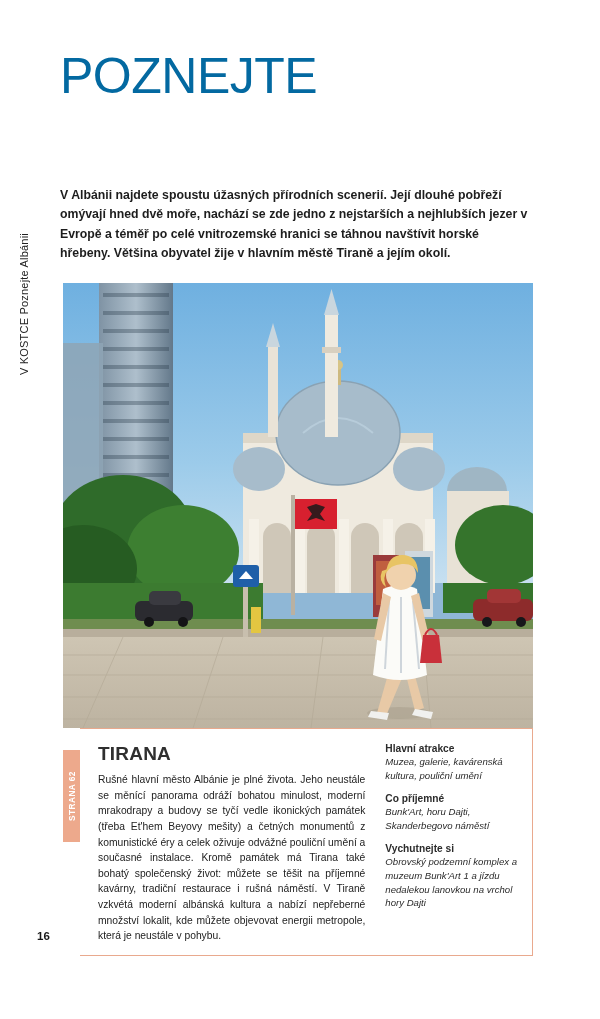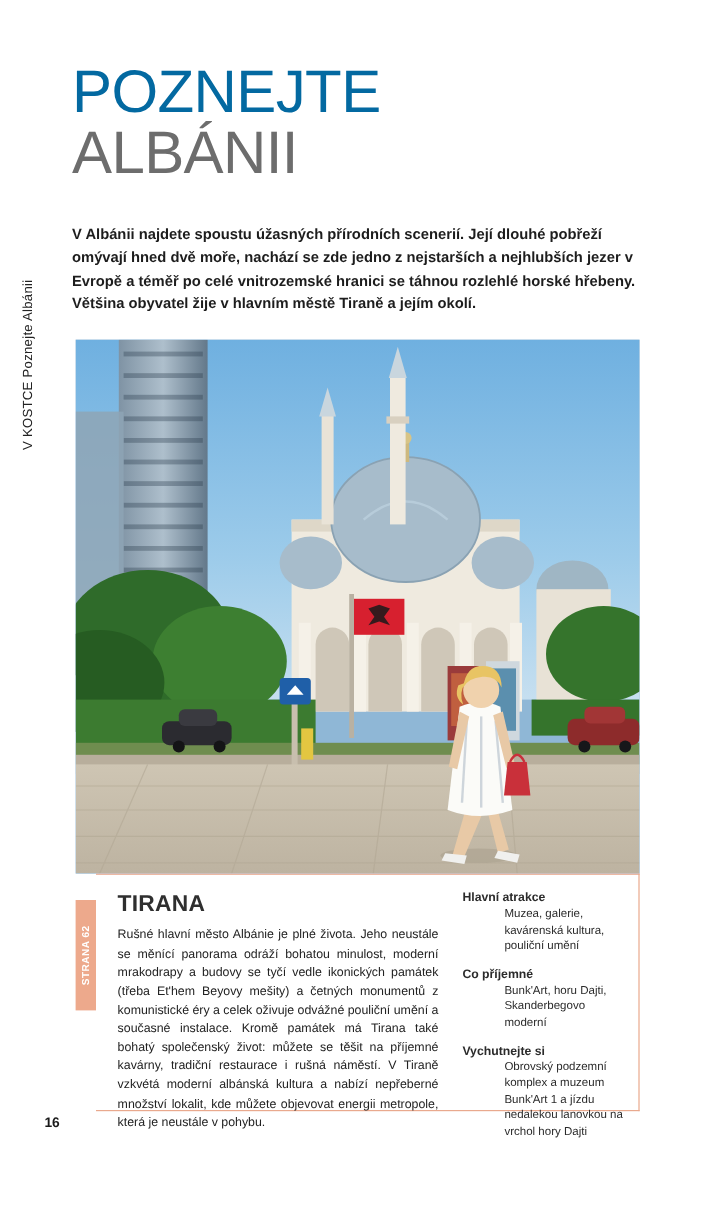--- a/index.html
+++ b/index.html
@@ -112,21 +112,21 @@
     font-weight: 700;
     color: #ffffff;
     letter-spacing: 0.4px;
   }
 
   .article {
     position: absolute;
     left: 17px;
     top: 0;
     width: 453px;
-    height: 198px;
+    height: 228px;
     border: 1px solid #e9a98e;
     border-left: none;
     display: flex;
   }
 
   .article-main {
     width: 300px;
     padding: 14px 14px 10px 18px;
   }
   .article-h {
@@ -151,23 +151,23 @@
   .side-sec { margin-bottom: 11px; }
   .side-sec:last-child { margin-bottom: 0; }
   .side-h {
     font-size: 10.2px;
     font-weight: 700;
     color: #2b2b2b;
     margin-bottom: 1px;
   }
   .side-t {
     font-size: 9.6px;
+    font-style: italic;
     line-height: 1.42;
     color: #2b2b2b;
-    margin-left: 35px;
   }
 
   
   .folio {
     position: absolute;
     left: 37px;
     top: 930px;
     font-size: 11.5px;
     font-weight: 700;
     color: #1a1a1a;
@@ -175,24 +175,23 @@
 </style>
 </head>
 <body>
 
 <div class="page">
 
   <div class="side-label">V KOSTCE Poznejte Albánii</div>
 
   <div class="title-block">
     <div class="title-line1">POZNEJTE</div>
-    <div class="title-line2">ALBÁNII</div>
   </div>
 
-  <div class="intro">V Albánii najdete spoustu úžasných přírodních scenerií. Její dlouhé pobřeží omývají hned dvě moře, nachází se zde jedno z nejstarších a nejhlubších jezer v Evropě a téměř po celé vnitrozemské hranici se táhnou rozlehlé horské hřebeny. Většina obyvatel žije v hlavním městě Tiraně a jejím okolí.</div>
+  <div class="intro">V Albánii najdete spoustu úžasných přírodních scenerií. Její dlouhé pobřeží omývají hned dvě moře, nachází se zde jedno z nejstarších a nejhlubších jezer v Evropě a téměř po celé vnitrozemské hranici se táhnou navštívit horské hřebeny. Většina obyvatel žije v hlavním městě Tiraně a jejím okolí.</div>
 
   <div class="photo">
     <svg width="470" height="445" viewBox="0 0 470 445" xmlns="http://www.w3.org/2000/svg">
       <defs>
         <linearGradient id="sky" x1="0" y1="0" x2="0" y2="1">
           <stop offset="0%" stop-color="#6fb0e0"></stop>
           <stop offset="60%" stop-color="#9ccbea"></stop>
           <stop offset="100%" stop-color="#c6dff0"></stop>
         </linearGradient>
         <linearGradient id="ground" x1="0" y1="0" x2="0" y2="1">
@@ -352,21 +351,21 @@
         <div class="article-body">Rušné hlavní město Albánie je plné života. Jeho neustále se měnící panorama odráží bohatou minulost, moderní mrakodrapy a budovy se tyčí vedle ikonických památek (třeba Et'hem Beyovy mešity) a četných monumentů z komunistické éry a celek oživuje odvážné pouliční umění a současné instalace. Kromě památek má Tirana také bohatý společenský život: můžete se těšit na příjemné kavárny, tradiční restaurace i rušná náměstí. V Tiraně vzkvétá moderní albánská kultura a nabízí nepřeberné množství lokalit, kde můžete objevovat energii metropole, která je neustále v pohybu.</div>
       </div>
 
       <div class="article-side">
         <div class="side-sec">
           <div class="side-h">Hlavní atrakce</div>
           <div class="side-t">Muzea, galerie, kavárenská kultura, pouliční umění</div>
         </div>
         <div class="side-sec">
           <div class="side-h">Co příjemné</div>
-          <div class="side-t">Bunk'Art, horu Dajti, Skanderbegovo moderní</div>
+          <div class="side-t">Bunk'Art, horu Dajti, Skanderbegovo náměstí</div>
         </div>
         <div class="side-sec">
           <div class="side-h">Vychutnejte si</div>
           <div class="side-t">Obrovský podzemní komplex a muzeum Bunk'Art 1 a jízdu nedalekou lanovkou na vrchol hory Dajti</div>
         </div>
       </div>
     </div>
   </div>
 
   <div class="folio">16</div>

